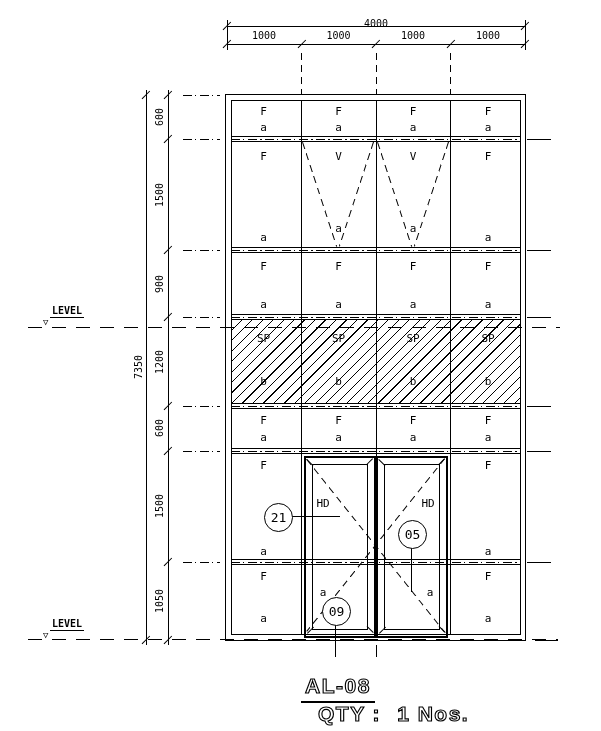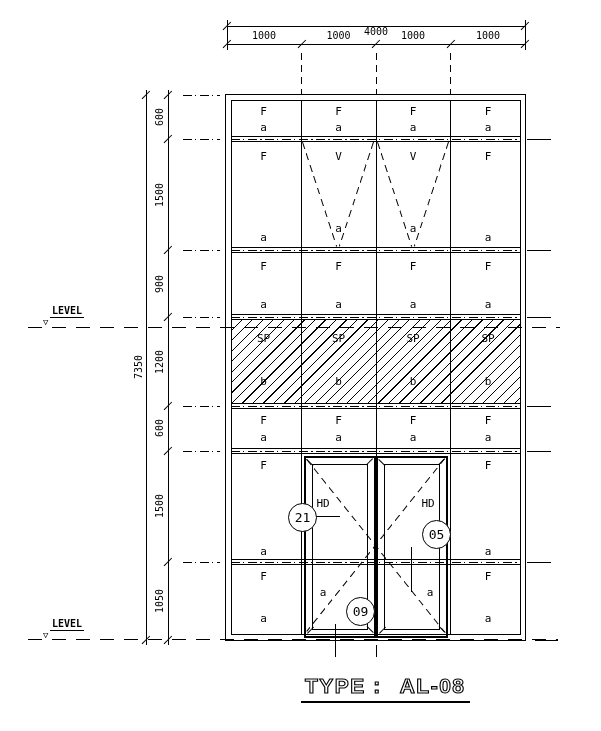--- a/index.html
+++ b/index.html
@@ -22,21 +22,21 @@
   .dim{position:absolute;transform:translate(-50%,-50%);font-size:10px;line-height:1;white-space:nowrap;}
   .dimr{position:absolute;transform:translate(-50%,-50%) rotate(-90deg);font-size:10px;line-height:1;white-space:nowrap;}
   .lvl{position:absolute;font-weight:bold;font-size:10px;line-height:1;border-bottom:1.3px solid #000;padding:0 2px 1px 2px;}
   .tri{position:absolute;font-size:9px;line-height:1;}
   .dd{position:absolute;height:1.2px;transform-origin:0 0;
       background:repeating-linear-gradient(90deg,#000 0 7px,transparent 7px 12px);}
   .leaf{position:absolute;top:456px;width:72px;height:182px;border:2.6px solid #000;box-sizing:border-box;}
   .leafin{position:absolute;top:464px;width:56px;height:166px;border:1.1px solid #000;box-sizing:border-box;}
   .mitre{position:absolute;width:9px;height:1px;background:#000;transform-origin:0 0;}
   .callout{position:absolute;width:27px;height:27px;border:1.3px solid #000;border-radius:50%;background:#fff;
-           display:flex;align-items:center;justify-content:center;font-size:13px;margin-left:24px;}
+           display:flex;align-items:center;justify-content:center;font-size:13px;}
   .title-line{position:absolute;display:flex;align-items:baseline;
               font-family:"Liberation Sans",sans-serif;font-weight:700;font-size:21px;letter-spacing:1.5px;
               color:#fff;-webkit-text-stroke:1.15px #000;}
   .title-underline{border-bottom:2px solid #000;padding:0 4px 3px 4px;}
 </style>
 </head>
 <body>
 
 <div class="stage">
 
@@ -44,21 +44,21 @@
   <div class="h" style="left:227px;top:44px;width:298px;"></div>
   <div class="v" style="left:227px;top:20px;height:30px;"></div>
   <div class="v" style="left:525px;top:20px;height:30px;"></div>
   <span class="tick" style="left:227px;top:26px;"></span>
   <span class="tick" style="left:525px;top:26px;"></span>
   <span class="tick" style="left:227px;top:44px;"></span>
   <span class="tick" style="left:301.5px;top:44px;"></span>
   <span class="tick" style="left:376px;top:44px;"></span>
   <span class="tick" style="left:450.5px;top:44px;"></span>
   <span class="tick" style="left:525px;top:44px;"></span>
-  <span class="dim" style="left:376px;top:32px;">4000</span>
+  <span class="dim" style="left:376px;top:24px;">4000</span>
   <span class="dim" style="left:264px;top:36px;">1000</span>
   <span class="dim" style="left:338.5px;top:36px;">1000</span>
   <span class="dim" style="left:413px;top:36px;">1000</span>
   <span class="dim" style="left:488px;top:36px;">1000</span>
   <div class="dash-v" style="left:301px;top:53px;height:42px;"></div>
   <div class="dash-v" style="left:376px;top:53px;height:42px;"></div>
   <div class="dash-v" style="left:450px;top:53px;height:42px;"></div>
 
   <div class="v" style="left:146px;top:90px;height:555px;"></div>
   <div class="v" style="left:168px;top:90px;height:555px;"></div>
@@ -204,17 +204,20 @@
       <span>21</span>
     </div>
   <div class="callout" style="left:398px;top:520px;">
       <span>05</span>
     </div>
   <div class="callout" style="left:322px;top:597px;">
       <span>09</span>
     </div>
 
   <div class="title-line title-underline" style="left:301px;top:674px;gap:18px;">
-    <span>TYPE :</span>
     <span>AL-08</span>
   </div>
+  <div class="title-line" style="left:318px;top:702px;gap:16px;">
+    <span>QTY :</span>
+    <span>1 Nos.</span>
+  </div>
 
 </div>
 
 </body></html>

